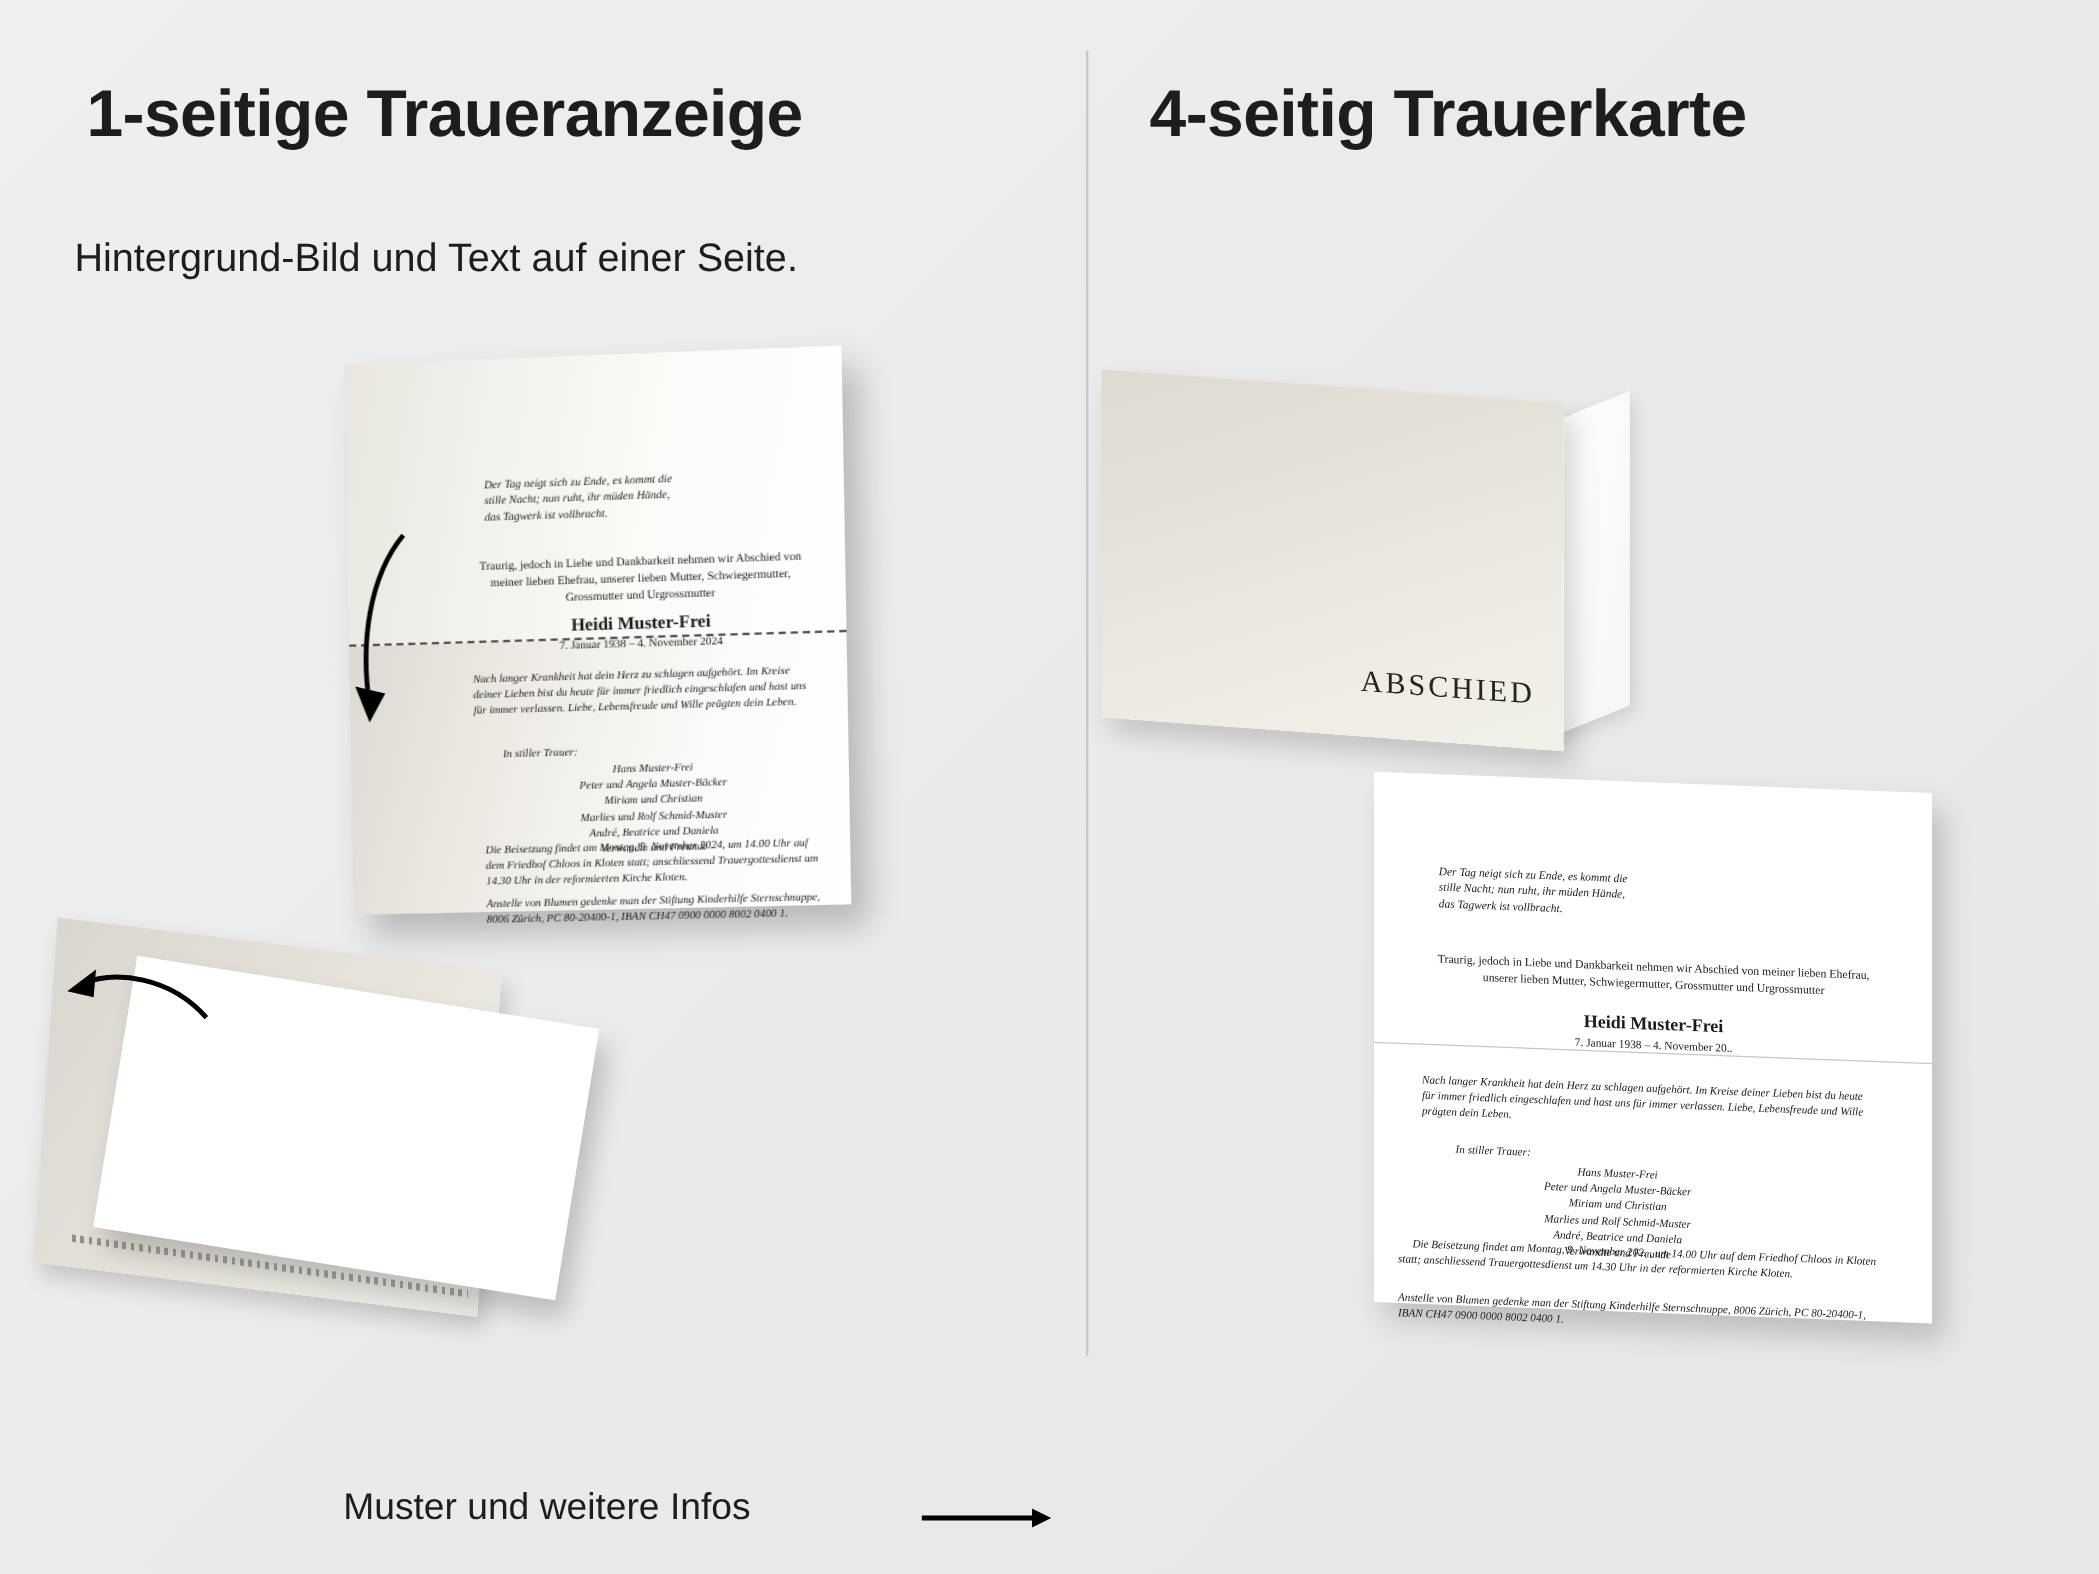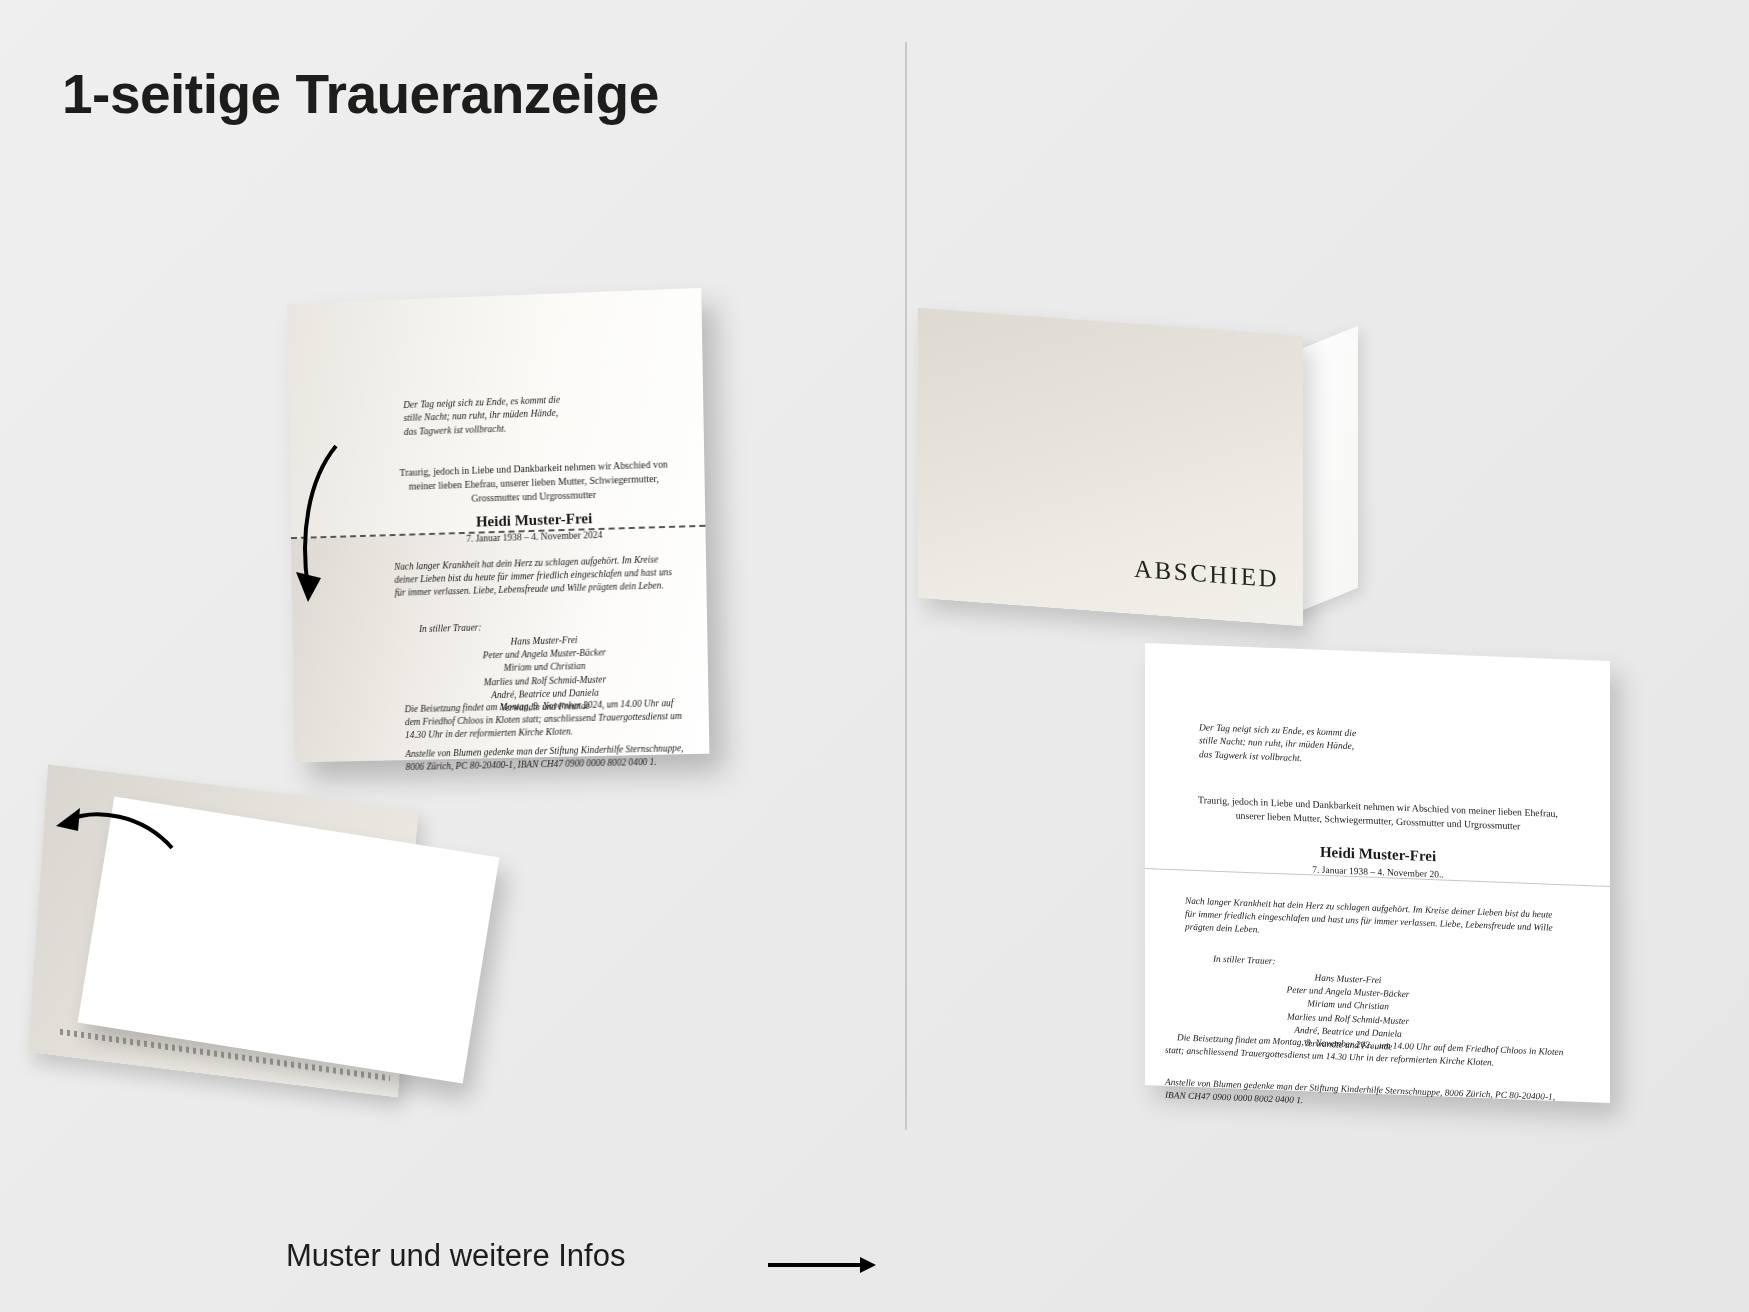--- a/index.html
+++ b/index.html
@@ -35,21 +35,21 @@
     font-weight: 700;
     letter-spacing: -0.5px;
     white-space: nowrap;
   }
   .col-sub {
     position: absolute;
     font-size: 33px;
     font-weight: 400;
     white-space: nowrap;
   }
-  #title-left  { left: 62px;  top: 62px; text-align: center; }
+  #title-left  { left: 72px;  top: 62px; text-align: center; }
   #sub-left    { left: 62px;  top: 196px; }
   #title-right { left: 958px; top: 62px; }
   #sub-right   { left: 958px; top: 196px; }
 
   .footer {
     position: absolute;
     left: 286px;
     top: 1238px;
     font-size: 31px;
     white-space: nowrap;
@@ -210,21 +210,23 @@
   #rflow { left: 20px; top: 432px; width: 410px; font-size: 9.3px; font-style: italic; }
 </style>
 </head>
 <body>
 
 <div class="page">
 
   <div class="divider"></div>
 
   <div class="col-title" id="title-left">1-seitige Traueranzeige</div>
-
+  <div class="col-sub" id="sub-left">Hintergrund-Bild und Text auf einer Seite.</div>
+
+  <div class="col-title" id="title-right">4-seitig Trauerkarte</div>
 
   <div id="sheet-open">
     <div class="lower"></div>
     <div class="halffold"></div>
 
     <div class="txt" id="lq">Der Tag neigt sich zu Ende, es kommt die stille Nacht; nun ruht, ihr müden Hände, das Tagwerk ist vollbracht.</div>
     <div class="txt" id="lt1">Traurig, jedoch in Liebe und Dankbarkeit nehmen wir Abschied von meiner lieben Ehefrau, unserer lieben Mutter, Schwiegermutter, Grossmutter und Urgrossmutter</div>
     <div class="txt" id="lname">Heidi Muster-Frei</div>
     <div class="txt" id="ldates">7. Januar 1938 – 4. November 2024</div>
     <div class="txt" id="lt2">Nach langer Krankheit hat dein Herz zu schlagen aufgehört. Im Kreise deiner Lieben bist du heute für immer friedlich eingeschlafen und hast uns für immer verlassen. Liebe, Lebensfreude und Wille prägten dein Leben.</div>

